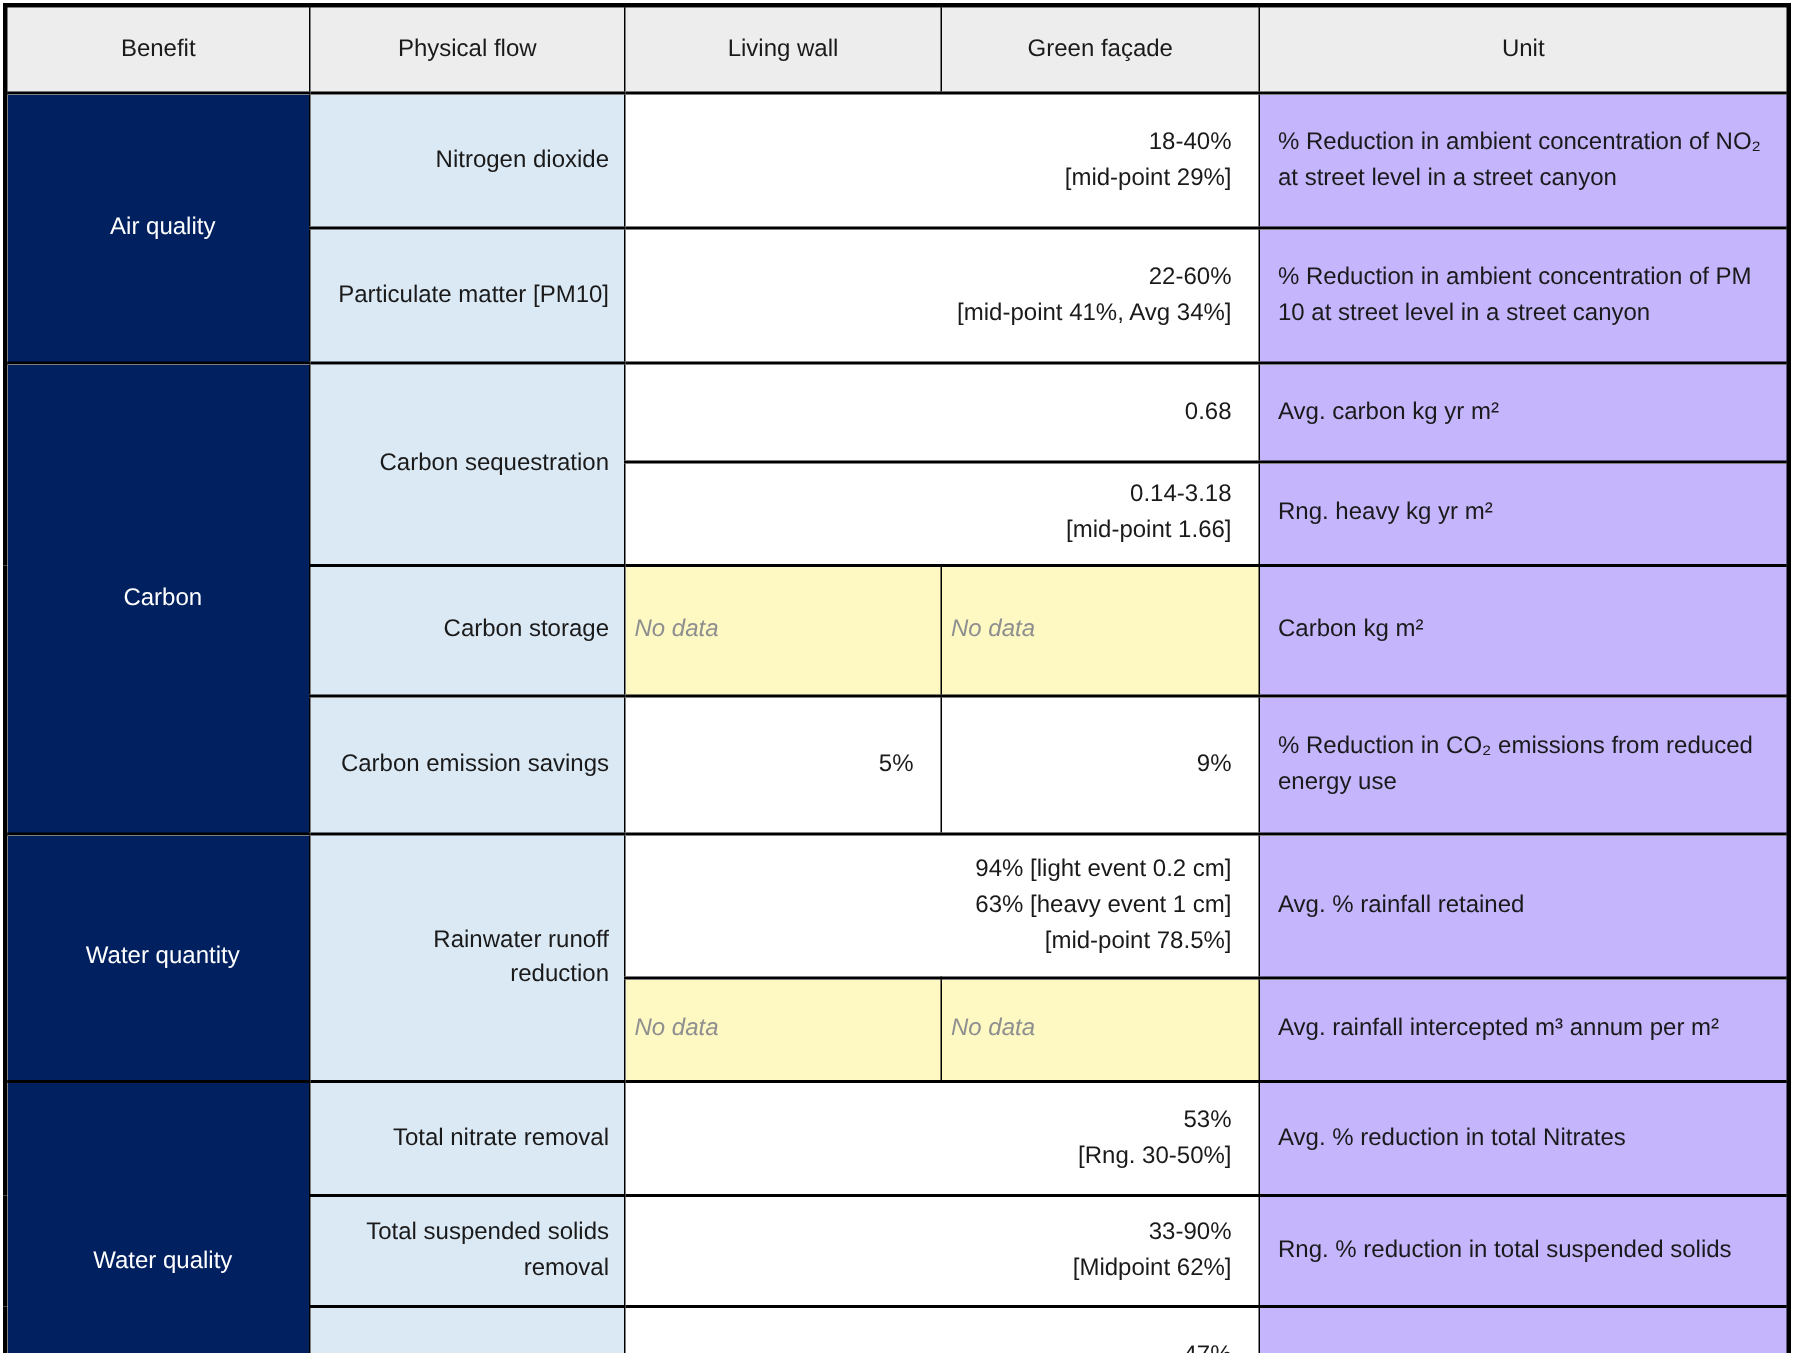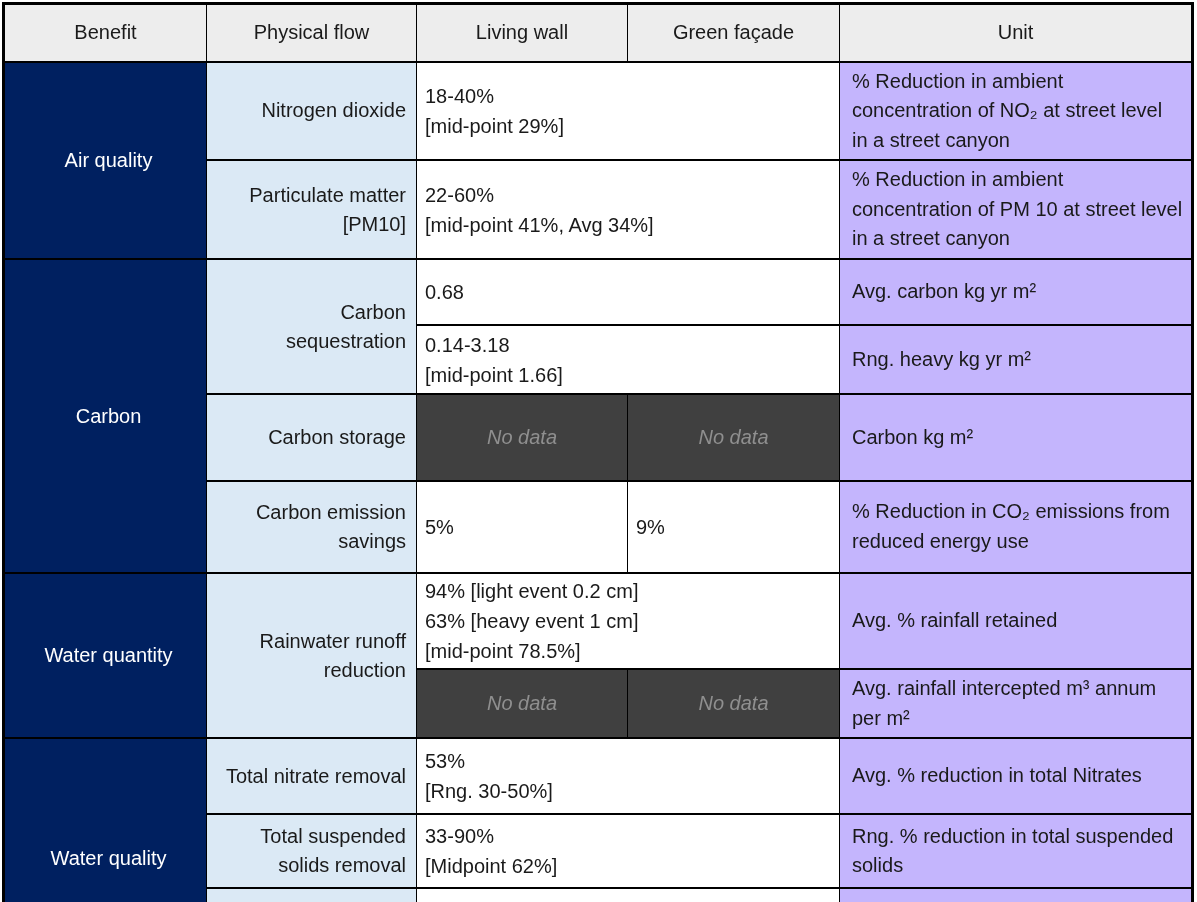--- a/index.html
+++ b/index.html
@@ -16,21 +16,21 @@
     table-layout: fixed;
     width: 1189px;
     margin: 2px 0 0 2px;
     border: 3px solid #000000;
   }
   th, td {
     border-left: 1px solid #000000;
     border-right: 1px solid #000000;
     border-top: 2px solid #000000;
     border-bottom: 2px solid #000000;
-    font-size: 20px;
+    font-size: 16px;
     color: #1a1a1a;
     font-weight: normal;
     vertical-align: middle;
     overflow: hidden;
   }
   th {
     background: #ededed;
     text-align: center;
     padding: 6px 8px;
   }
@@ -41,28 +41,27 @@
     padding: 6px 8px 6px 14px;
   }
   td.flow {
     background: #dbe9f5;
     text-align: right;
     padding: 6px 10px 6px 14px;
     line-height: 1.45;
   }
   td.value {
     background: #ffffff;
-    text-align: left;
+    text-align: right;
     white-space: pre-line;
     line-height: 1.5;
-    padding: 2px 8px;
+    padding: 2px 18px;
   }
   td.nodata {
-    background: #404040;
-    text-align: center;
+    background: #fef9c3;
     font-style: italic;
     color: #8f8f8f;
     padding: 2px 6px;
   }
   td.unit {
     background: #c4b5fd;
     text-align: left;
     padding: 4px 8px 4px 12px;
     line-height: 1.48;
   }

